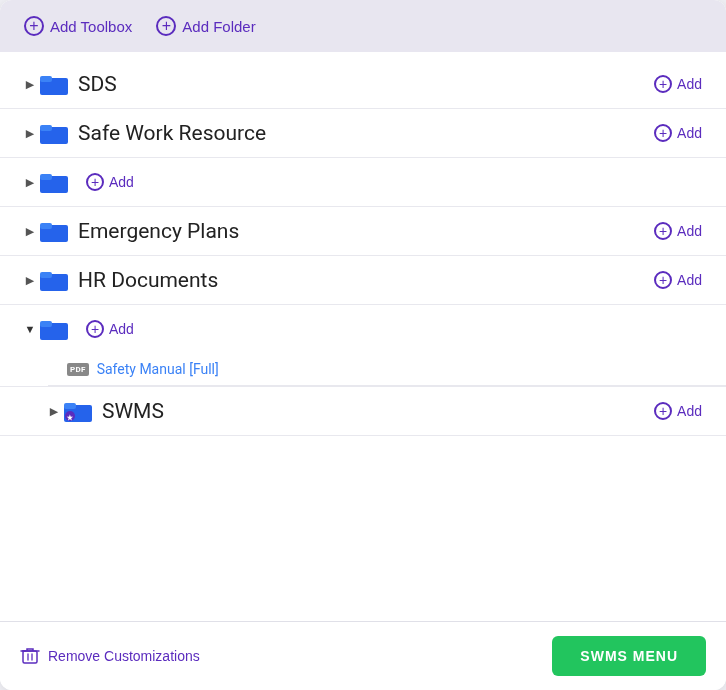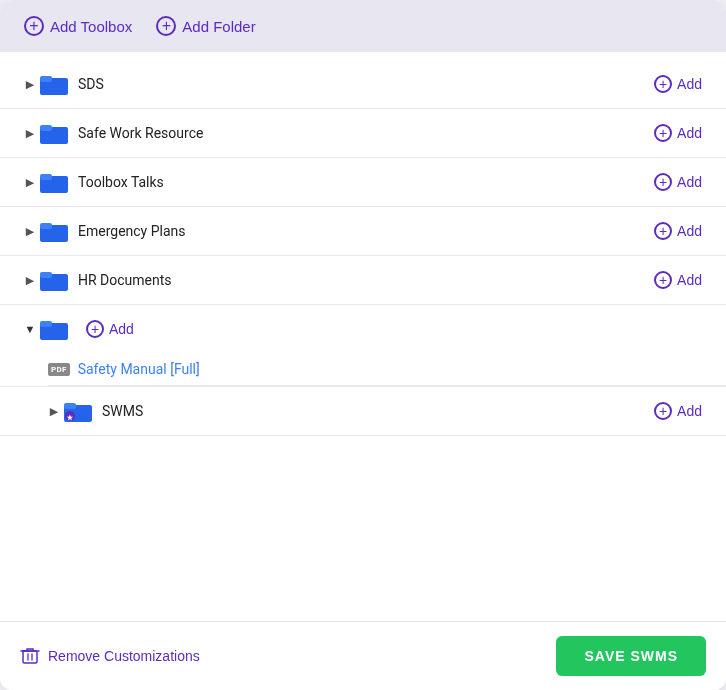--- a/index.html
+++ b/index.html
@@ -84,21 +84,21 @@
       margin-right: 10px;
       flex-shrink: 0;
       position: relative;
     }
     .folder-icon svg {
       width: 100%;
       height: 100%;
     }
     .item-label {
       flex: 1;
-      font-size: 14px;
+      font-size: 21px;
       color: #222;
       font-weight: 400;
     }
     .add-btn {
       display: flex;
       align-items: center;
       gap: 5px;
       color: #5b2cbe;
       font-size: 14px;
       font-weight: 500;
@@ -131,20 +131,21 @@
     .pdf-badge {
       background: #888;
       color: #fff;
       font-size: 8px;
       font-weight: 700;
       padding: 2px 3px;
       border-radius: 2px;
       margin-right: 8px;
       letter-spacing: 0.3px;
       flex-shrink: 0;
+      margin-left: 19px;
     }
     .child-label {
       font-size: 14px;
       color: #3b82f6;
     }
     .swms-row {
       padding-left: 44px;
     }
     .swms-folder {
       width: 28px;
@@ -238,21 +239,20 @@
 
     <div class="tree-item">
       <div class="tree-row">
         <span class="chevron">▶</span>
         <span class="folder-icon">
           <svg viewBox="0 0 28 22" fill="none" xmlns="http://www.w3.org/2000/svg">
             <rect x="0" y="5" width="28" height="17" rx="2" fill="#2563eb"></rect>
             <rect x="0" y="3" width="12" height="6" rx="2" fill="#3b82f6"></rect>
           </svg>
         </span>
-        <span class="item-label">Toolbox Talks</span>
         <button class="add-btn">
           <span class="add-circle">+</span>
           <span>Add</span>
         </button>
       </div>
     </div>
 
     <div class="tree-item">
       <div class="tree-row">
         <span class="chevron">▶</span>
@@ -337,16 +337,16 @@
       <svg width="20" height="20" viewBox="0 0 20 20" fill="none" xmlns="http://www.w3.org/2000/svg">
         <rect x="3" y="5" width="14" height="12" rx="1.5" stroke="#5b2cbe" stroke-width="1.5" fill="none"></rect>
         <path d="M1 5h18" stroke="#5b2cbe" stroke-width="1.5" stroke-linecap="round"></path>
         <path d="M7 5V3h6v2" stroke="#5b2cbe" stroke-width="1.5"></path>
         <path d="M8 8v6M12 8v6" stroke="#5b2cbe" stroke-width="1.3" stroke-linecap="round"></path>
         <rect x="2" y="4" width="4" height="2" rx="1" fill="#5b2cbe"></rect>
       </svg>
       <span>Remove Customizations</span>
     </button>
     <button class="save-btn">
-      <span>SAVE SWMS</span>
+      <span>SWMS MENU</span>
     </button>
   </div>
 </div>
 
 </body></html>

